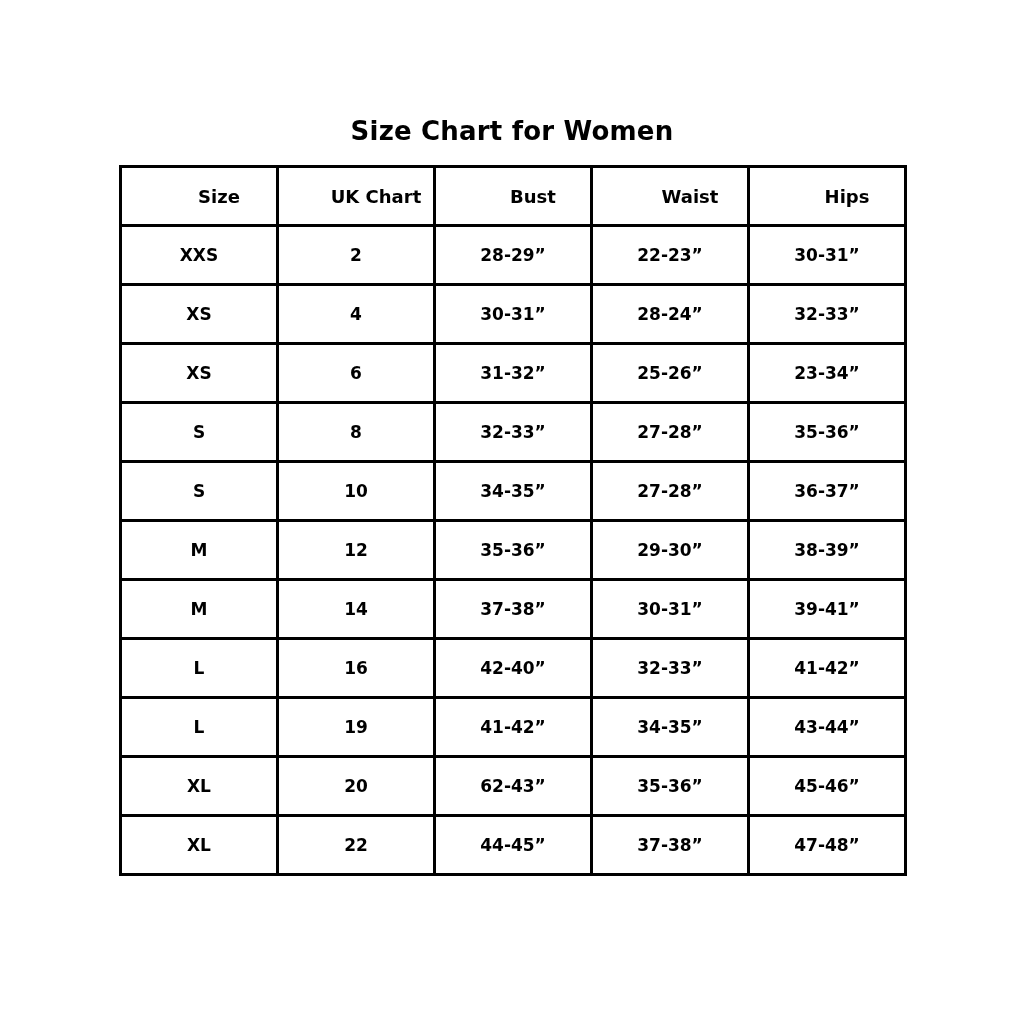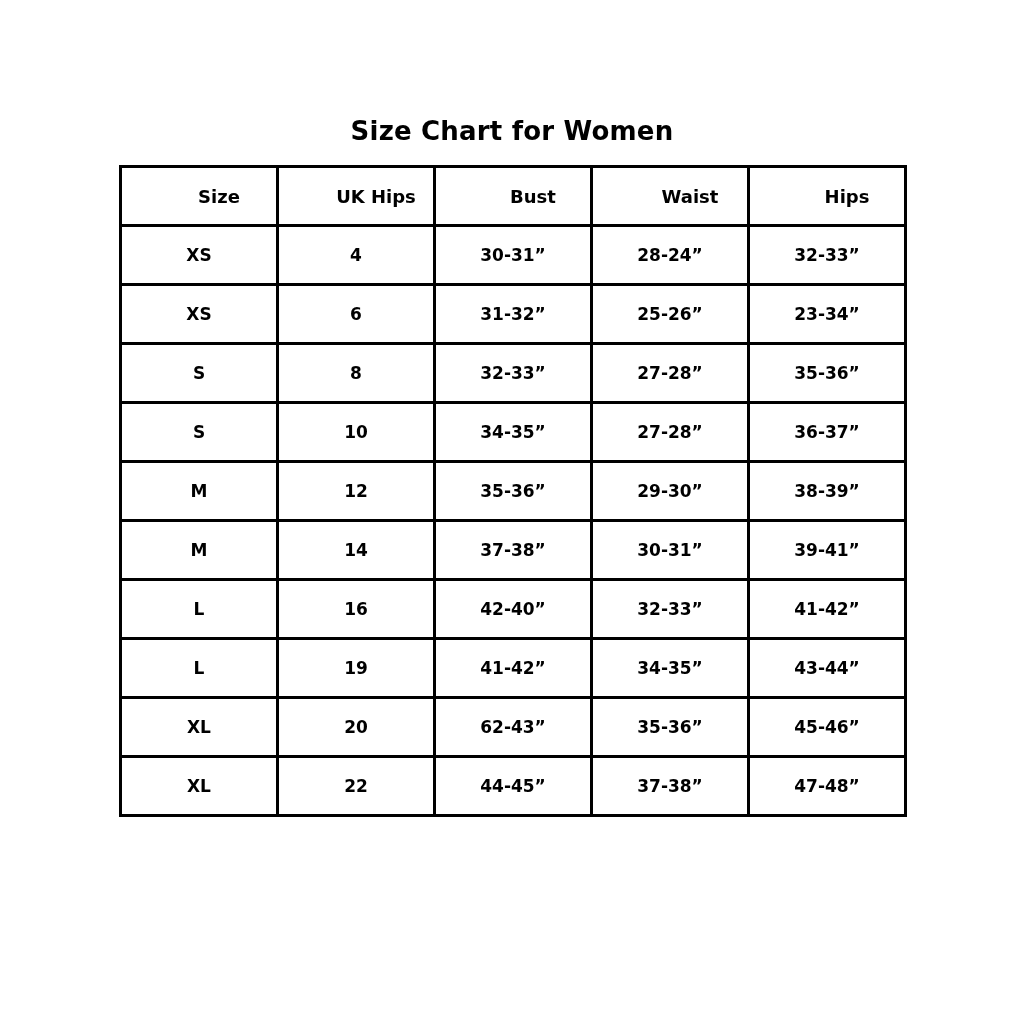--- a/index.html
+++ b/index.html
@@ -76,27 +76,34 @@
       <colgroup>
         <col class="c0">
           <col class="c1">
           <col class="c2">
           <col class="c3">
           <col class="c4">
       </colgroup>
       <thead>
         <tr>
           <th>Size</th>
-          <th>UK Hips</th>
+          <th>UK Chart</th>
           <th>Bust</th>
           <th>Waist</th>
           <th>Hips</th>
         </tr>
       </thead>
       <tbody>
+        <tr>
+          <td>XXS</td>
+          <td>2</td>
+          <td>28-29”</td>
+          <td>22-23”</td>
+          <td>30-31”</td>
+        </tr>
         <tr>
           <td>XS</td>
           <td>4</td>
           <td>30-31”</td>
           <td>28-24”</td>
           <td>32-33”</td>
         </tr>
         <tr>
           <td>XS</td>
           <td>6</td>

